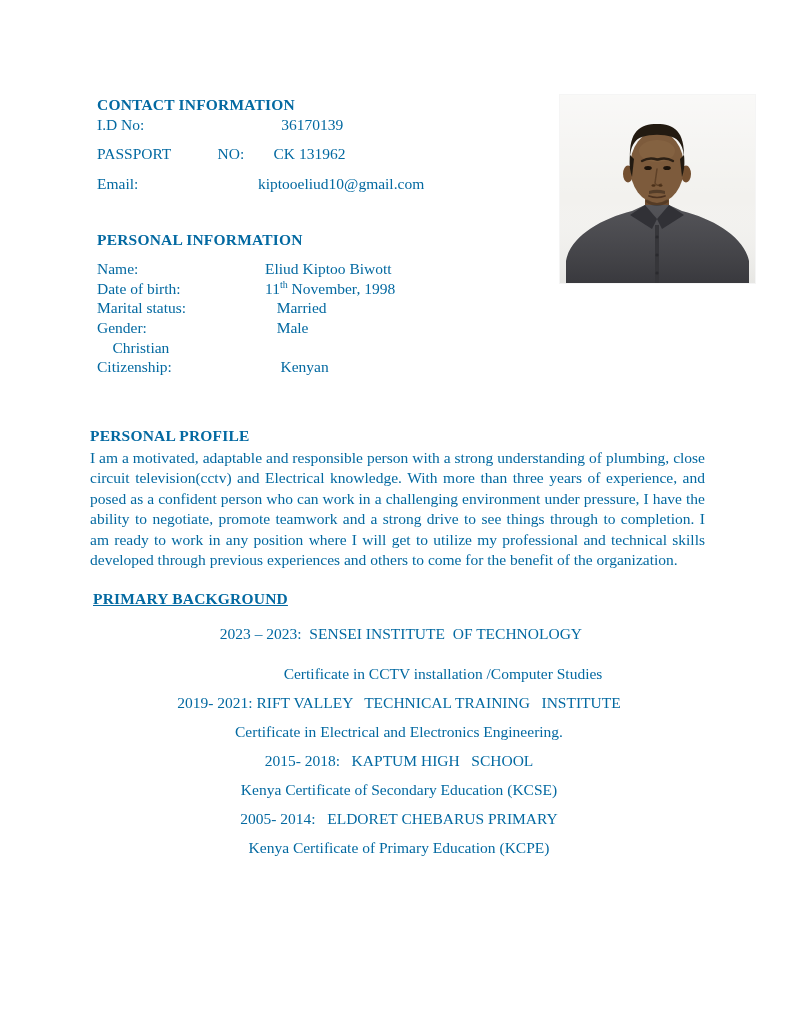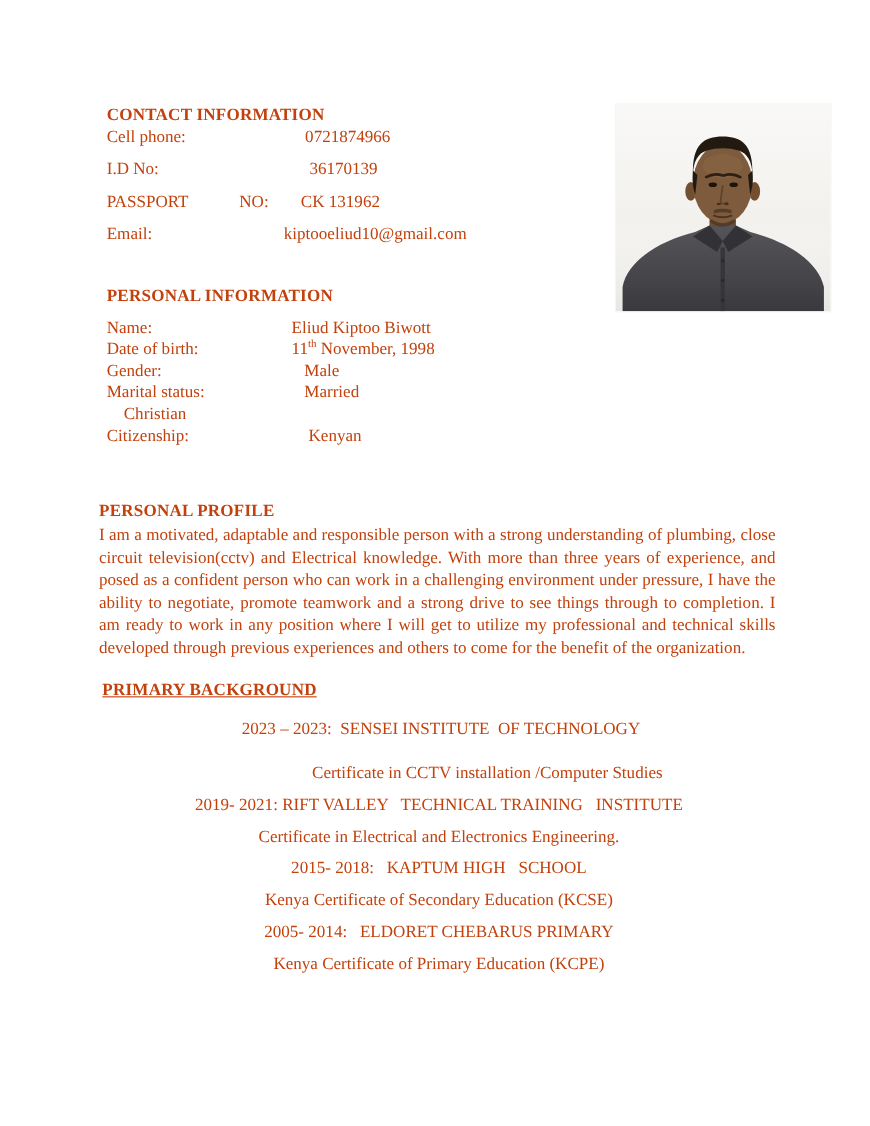--- a/index.html
+++ b/index.html
@@ -2,21 +2,21 @@
 <html><head>
 <meta charset="utf-8">
 <style>
   html, body { margin: 0; padding: 0; background: #ffffff; }
   .page {
     position: relative;
     width: 791px;
     height: 1024px;
     background: #ffffff;
     font-family: "Liberation Serif", serif;
-    color: #c2410c;
+    color: #0369a1;
     font-size: 15.5px;
     overflow: hidden;
   }
   .content {
     position: absolute;
     left: 90px;
     top: 95px;
     width: 615px;
   }
   h2 {
@@ -67,24 +67,20 @@
 </head>
 <body>
 
 <div class="page">
 
   <div class="content">
 
     <section class="contact">
       <h2>CONTACT INFORMATION</h2>
       <div class="crow">
-        <span class="clabel">Cell phone:</span>
-        <span class="cvalue">     0721874966</span>
-      </div>
-      <div class="crow">
         <span class="clabel">I.D No:</span>
         <span class="cvalue">      36170139</span>
       </div>
       <div class="crow">
         <span class="clabel">PASSPORT            NO:</span>
         <span class="cvalue">    CK 131962</span>
       </div>
       <div class="crow">
         <span class="clabel">Email:</span>
         <span class="cvalue">kiptooeliud10@gmail.com</span>
@@ -95,26 +91,26 @@
       <h2>PERSONAL INFORMATION</h2>
       <div class="prow">
         <span class="plabel">Name:</span>
         <span class="pvalue">Eliud Kiptoo Biwott</span>
       </div>
       <div class="prow">
         <span class="plabel">Date of birth:</span>
         <span class="pvalue"><span>11</span><sup>th</sup><span> November, 1998</span></span>
       </div>
       <div class="prow">
+        <span class="plabel">Marital status:</span>
+        <span class="pvalue">   Married</span>
+      </div>
+      <div class="prow">
         <span class="plabel">Gender:</span>
         <span class="pvalue">   Male</span>
-      </div>
-      <div class="prow">
-        <span class="plabel">Marital status:</span>
-        <span class="pvalue">   Married</span>
       </div>
       <div class="prow">
         <span class="pvalue">    Christian</span>
       </div>
       <div class="prow">
         <span class="plabel">Citizenship:</span>
         <span class="pvalue">    Kenyan</span>
       </div>
     </section>
 

